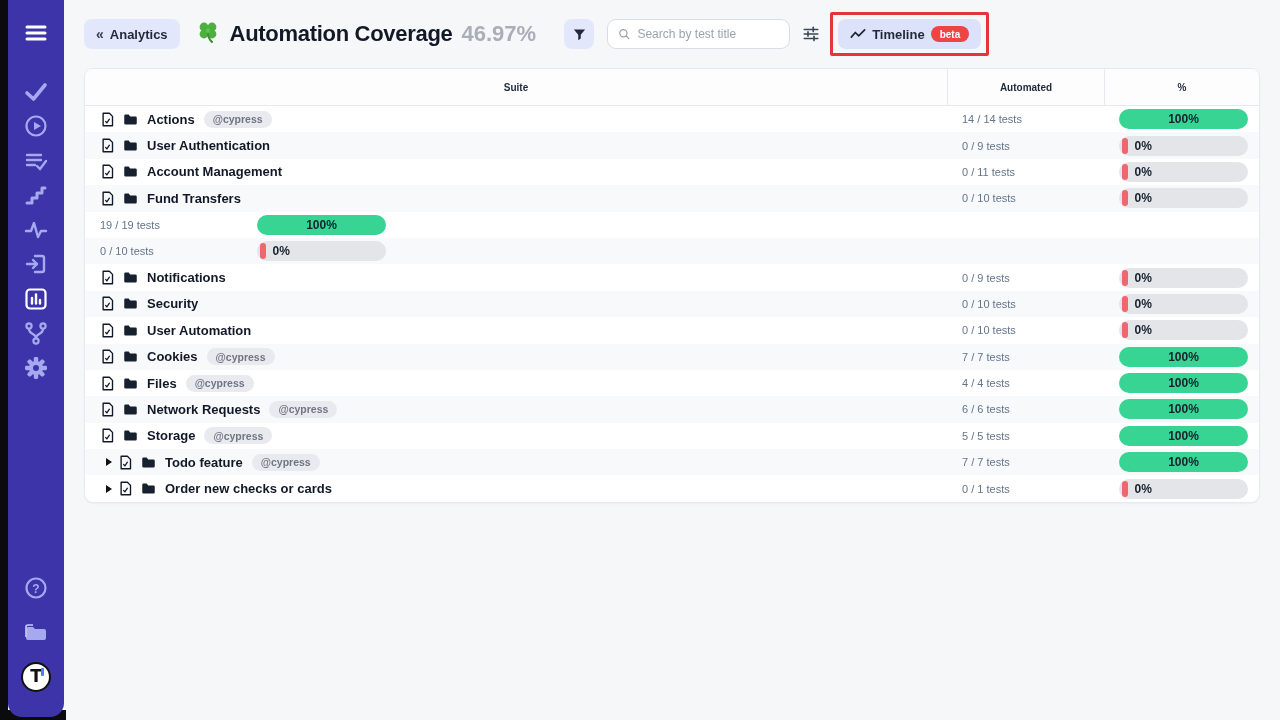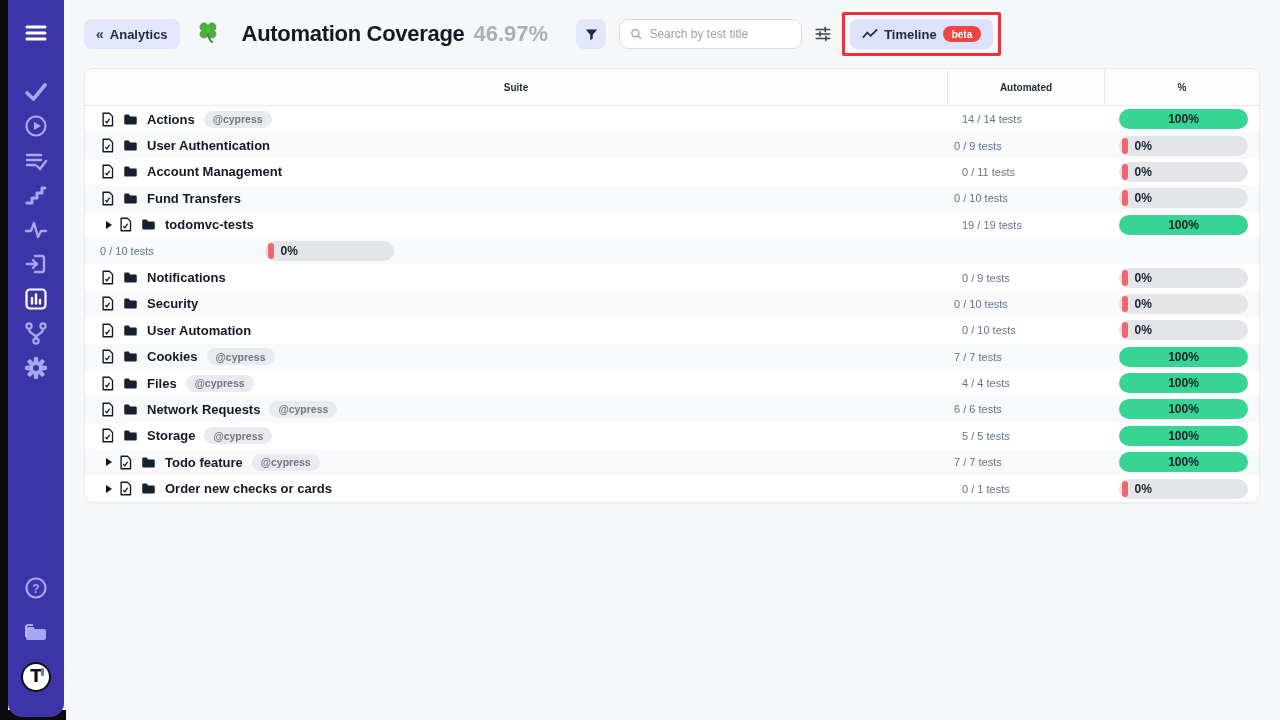--- a/index.html
+++ b/index.html
@@ -29,21 +29,21 @@
   .content { position:absolute; left:64px; top:0; width:1216px; height:720px; background:#f6f7f9; }
 
   .topbar { height:68px; display:flex; align-items:center; padding:0 20px; }
   .btn-soft {
     background:#e3e7fb; border:none; border-radius:8px; color:#1f2937;
     font-family:"Liberation Sans", sans-serif; font-size:13px; font-weight:bold;
     padding:7px 12px; cursor:pointer; display:flex; align-items:center; gap:6px;
   }
   .chev { font-size:14px; color:#374151; }
   .clover { margin-left:16px; }
-  .page-title { margin-left:22px; font-size:22px; font-weight:bold; color:#111827; letter-spacing:-0.3px; }
+  .page-title { margin-left:10px; font-size:22px; font-weight:bold; color:#111827; letter-spacing:-0.3px; }
   .page-pct { margin-left:9px; font-size:22px; font-weight:bold; color:#a9aeb9; }
   .filter-btn { margin-left:28px; width:30px; height:30px; justify-content:center; padding:0; }
   .search-box {
     margin-left:13px; width:183px; height:30px; background:#fff; border:1px solid #d9dce2;
     border-radius:9px; display:flex; align-items:center; padding:0 10px; gap:7px;
   }
   .search-box input { border:none; outline:none; width:100%; font-size:12px; color:#374151; background:transparent; font-family:"Liberation Sans", sans-serif; }
   .search-box input::placeholder { color:#9aa1ad; }
   .sliders { margin-left:12px; cursor:pointer; display:flex; }
   .timeline-wrap { position:relative; margin-left:18px; }
@@ -56,21 +56,21 @@
     margin:0 20px; background:#fff; border:1px solid #e7e9ee; border-radius:9px;
     overflow:hidden; box-shadow:0 1px 2px rgba(16,24,40,0.04);
   }
   .t-head { display:flex; height:37px; background:#fdfdfe; border-bottom:1px solid #e7e9ee; }
   .t-head .th { display:flex; align-items:center; justify-content:center; font-size:10px; font-weight:bold; color:#1e293b; }
   .th-suite { flex:1; }
   .th-auto { width:157px; border-left:1px solid #e7e9ee; }
   .th-pct { width:155px; border-left:1px solid #e7e9ee; }
 
   .t-row { display:flex; height:26.4px; align-items:center; cursor:pointer; }
-  .t-row.alt { background:#f7f9fb;gap:8px; }
+  .t-row.alt { background:#f7f9fb; }
   .cell-suite { flex:1; display:flex; align-items:center; padding-left:16px; min-width:0; }
   .cell-suite.expandable { padding-left:21px; }
   .caret { width:0; height:0; border-left:6px solid #111; border-top:4px solid transparent; border-bottom:4px solid transparent; margin-right:7px; }
   .row-icon { display:flex; margin-right:9px; }
   .row-label { font-size:13px; font-weight:bold; color:#111827; white-space:nowrap; }
   .t-row[data-kind="file"]:not(.expandable-row) .row-label { font-weight:600; }
   .tag-pill { margin-left:9px; background:#e8eaef; color:#6f7681; font-size:10.5px; font-weight:bold; padding:2.5px 9px; border-radius:999px; white-space:nowrap; }
   .cell-auto { width:157px; padding-left:15px; font-size:11px; color:#64748b; }
   .cell-pct { width:155px; display:flex; align-items:center; padding-left:15px; padding-right:11px;justify-content:flex-end; }
   .pct-badge { width:100%; height:20px; border-radius:10px; display:flex; align-items:center; }
@@ -363,36 +363,20 @@
     </div>
     <div class="cell-auto">0 / 10 tests</div>
     <div class="cell-pct">
       <div class="pct-badge zero">
         <span class="zero-bar"></span>
         <span class="pct-text">0%</span>
       </div>
     </div>
   </div>
         <div class="t-row expandable-row" data-kind="folder">
-    <div class="cell-suite expandable">
-      <span class="caret"></span>
-      <span class="row-icon icon-file" hidden="">
-        <svg width="13" height="15" viewBox="0 0 20 24">
-                <path d="M3 2 h10 l5 5 v15 h-15 z" fill="none" stroke="#111827" stroke-width="2.2" stroke-linejoin="round"></path>
-                <polyline points="7,15 9,17.5 13,11.5" fill="none" stroke="#111827" stroke-width="2" stroke-linecap="round" stroke-linejoin="round"></polyline>
-              </svg>
-      </span>
-      <span class="row-icon icon-folder">
-        <svg width="15" height="13" viewBox="0 0 24 20">
-                <path d="M2 4 a2 2 0 0 1 2 -2 h5 l2.5 3 h8.5 a2 2 0 0 1 2 2 v9 a2 2 0 0 1 -2 2 h-16 a2 2 0 0 1 -2 -2 z" fill="#16202e"></path>
-              </svg>
-      </span>
-      <span class="row-label">todomvc-tests</span>
-
-    </div>
     <div class="cell-auto">19 / 19 tests</div>
     <div class="cell-pct">
       <div class="pct-badge full">
 
         <span class="pct-text">100%</span>
       </div>
     </div>
   </div>
         <div class="t-row alt" data-kind="file">
     <div class="cell-auto">0 / 10 tests</div>

